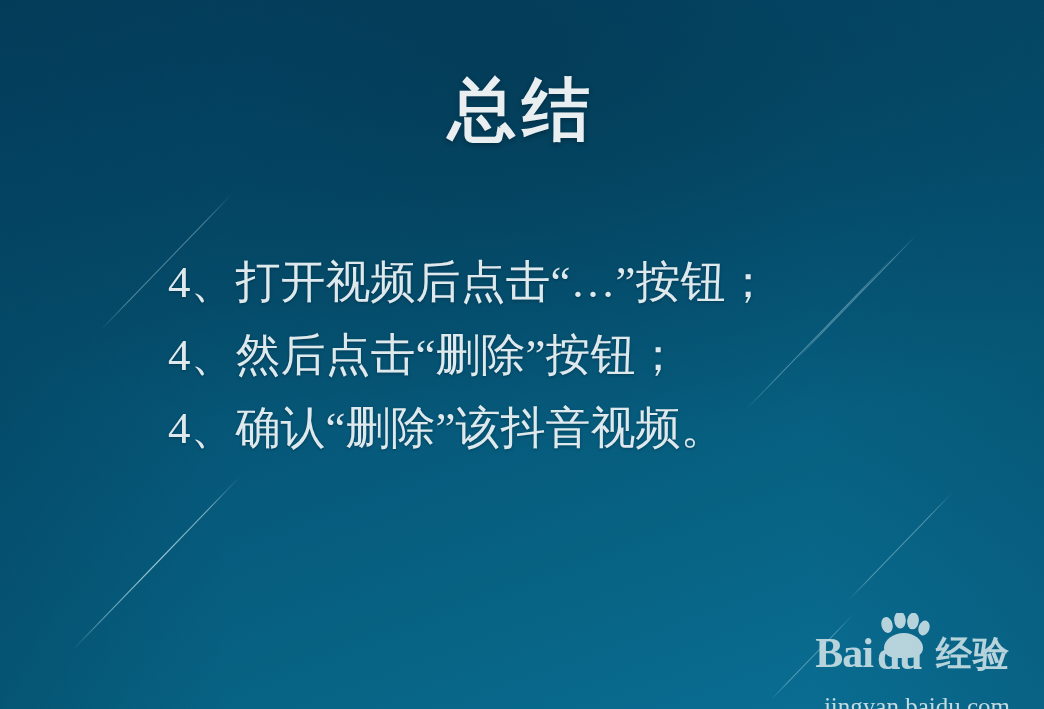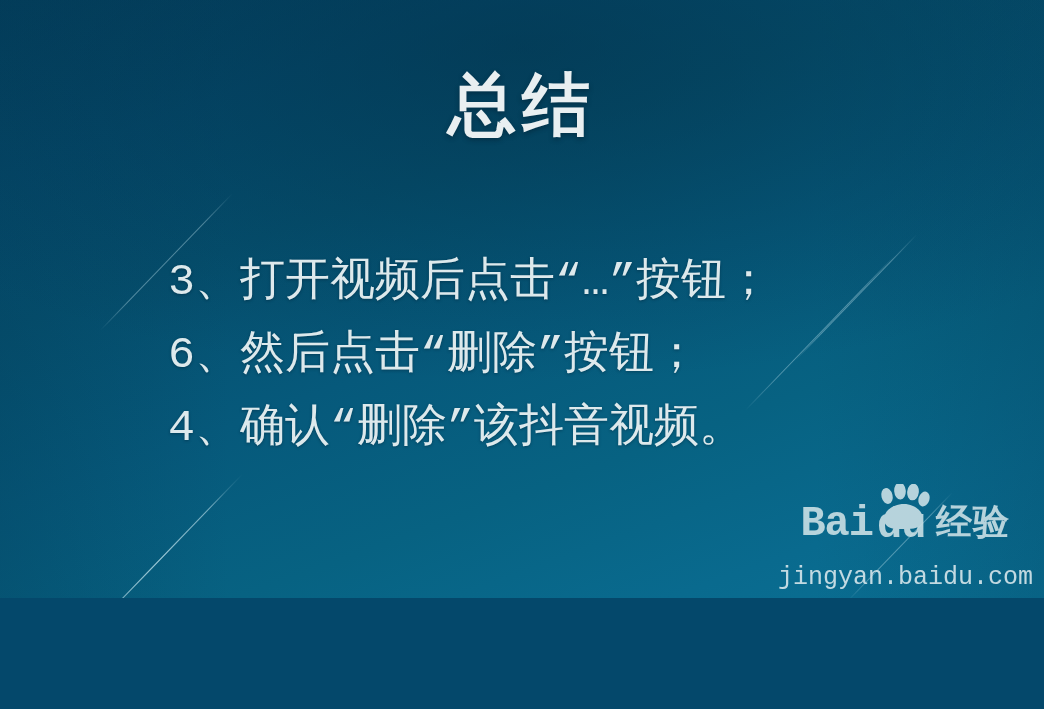--- a/index.html
+++ b/index.html
@@ -7,23 +7,23 @@
   html, body {
     width:1044px;
     height:709px;
     overflow:hidden;
     background:#04486b;
   }
 
   .slide {
     position:relative;
     width:1044px;
-    height:598px;
+    height:709px;
     overflow:hidden;
-    font-family:Liberation Mono, monospace;
+    font-family:Liberation Serif, serif;
     
     background:
       linear-gradient(160deg,
         #03405f 0%,
         #044a6c 18%,
         #05506f 34%,
         #06597b 52%,
         #076282 70%,
         #096a8e 86%,
         #0a7094 100%);
@@ -82,21 +82,21 @@
     line-height:73px;
     white-space:nowrap;
     letter-spacing:0px;
     text-shadow:0 1px 3px rgba(0,26,42,0.40);
   }
 
   
   .watermark {
     position:absolute;
     right:34px;
-    bottom:18px;
+    bottom:0;
     width:232px;
     height:82px;
     opacity:0.88;
   }
   .wm-logo-row {
     position:relative;
     height:48px;
     display:flex;
     align-items:flex-end;
     justify-content:flex-end;
@@ -165,22 +165,22 @@
     <div class="streak" style="left:745px;  top:410px; width:215px;"></div>
     <div class="streak" style="left:795px;  top:360px; width:175px;"></div>
     <div class="streak" style="left:848px;  top:600px; width:150px;"></div>
     <div class="streak" style="left:770px;  top:700px; width:120px;"></div>
     <div class="streak" style="left:128px;  top:592px; width:140px;"></div>
   </div>
 
   <div class="title">总结</div>
 
   <div class="body-list">
-    <div class="body-line">3、打开视频后点击“…”按钮；</div>
-    <div class="body-line">6、然后点击“删除”按钮；</div>
+    <div class="body-line">4、打开视频后点击“…”按钮；</div>
+    <div class="body-line">4、然后点击“删除”按钮；</div>
     <div class="body-line">4、确认“删除”该抖音视频。</div>
   </div>
 
   <div class="watermark">
     <div class="wm-logo-row">
       <span class="wm-bai">Bai</span>
       <span class="wm-du-wrap">
         <svg class="wm-paw" viewBox="0 0 52 46" xmlns="http://www.w3.org/2000/svg">
           <ellipse cx="9" cy="12" rx="5.6" ry="8" fill="#cfe3e8" transform="rotate(-14 9 12)"></ellipse>
           <ellipse cx="22" cy="7" rx="5.8" ry="8.4" fill="#cfe3e8" transform="rotate(-4 22 7)"></ellipse>

